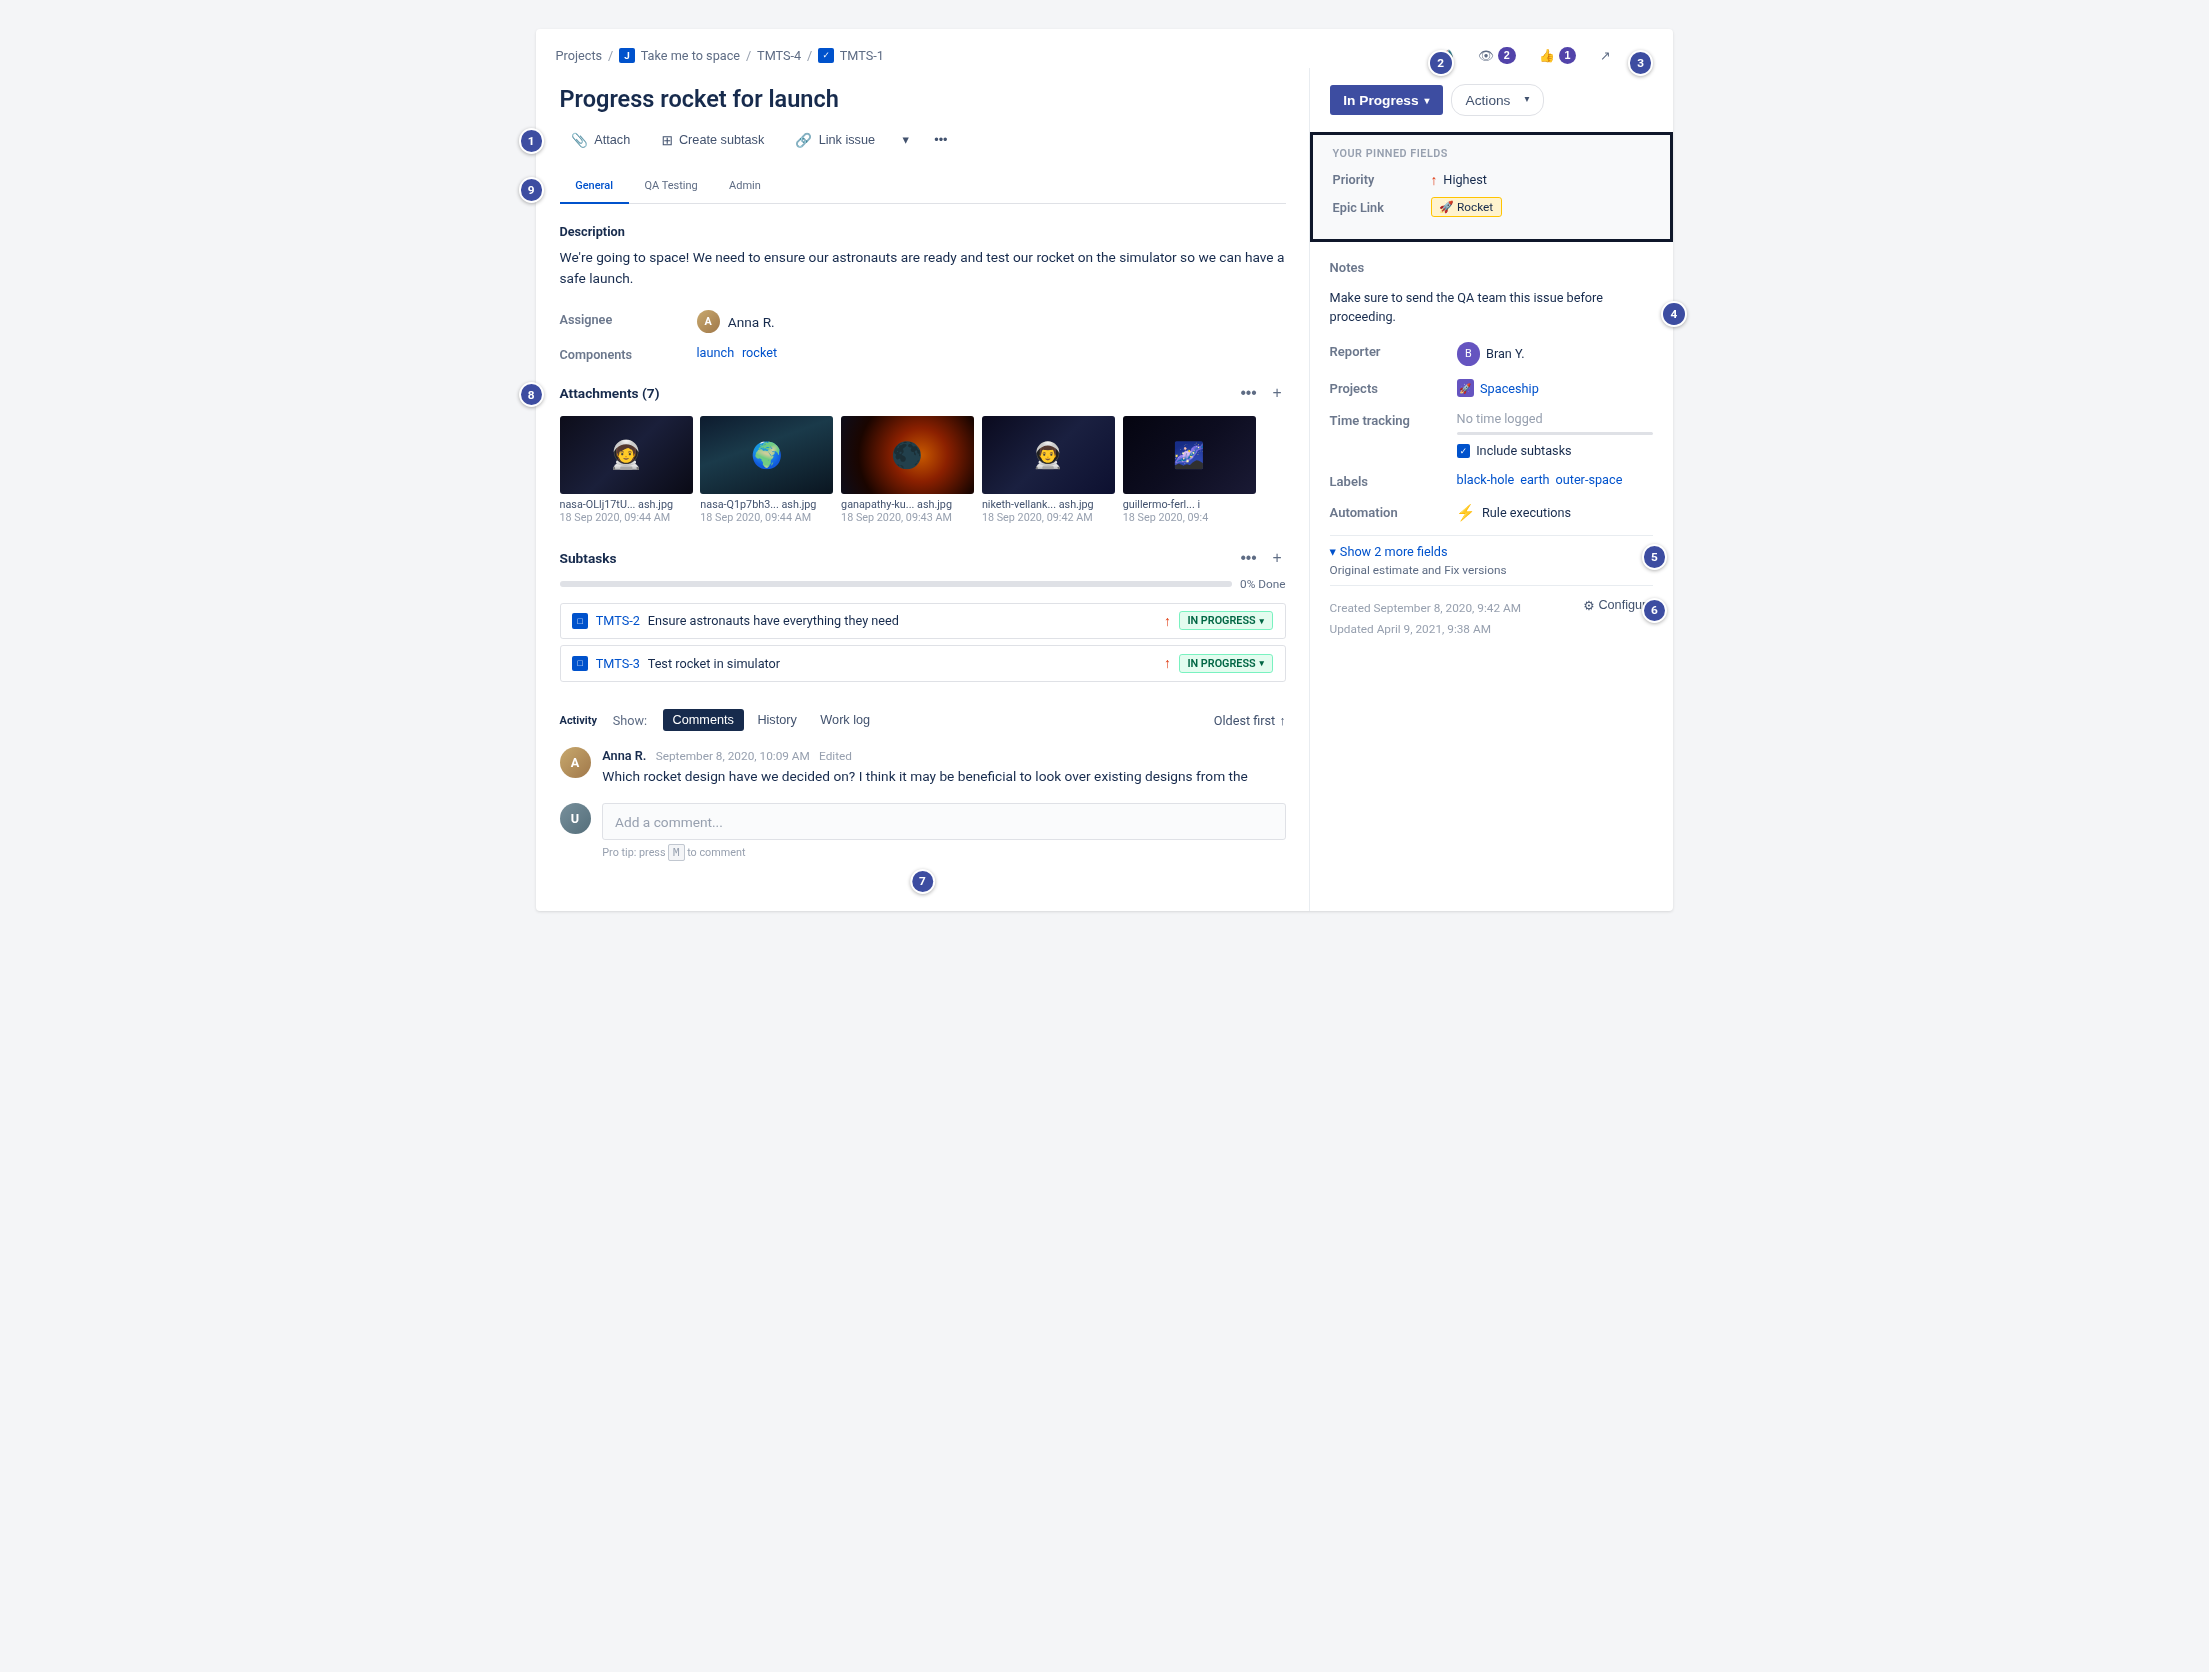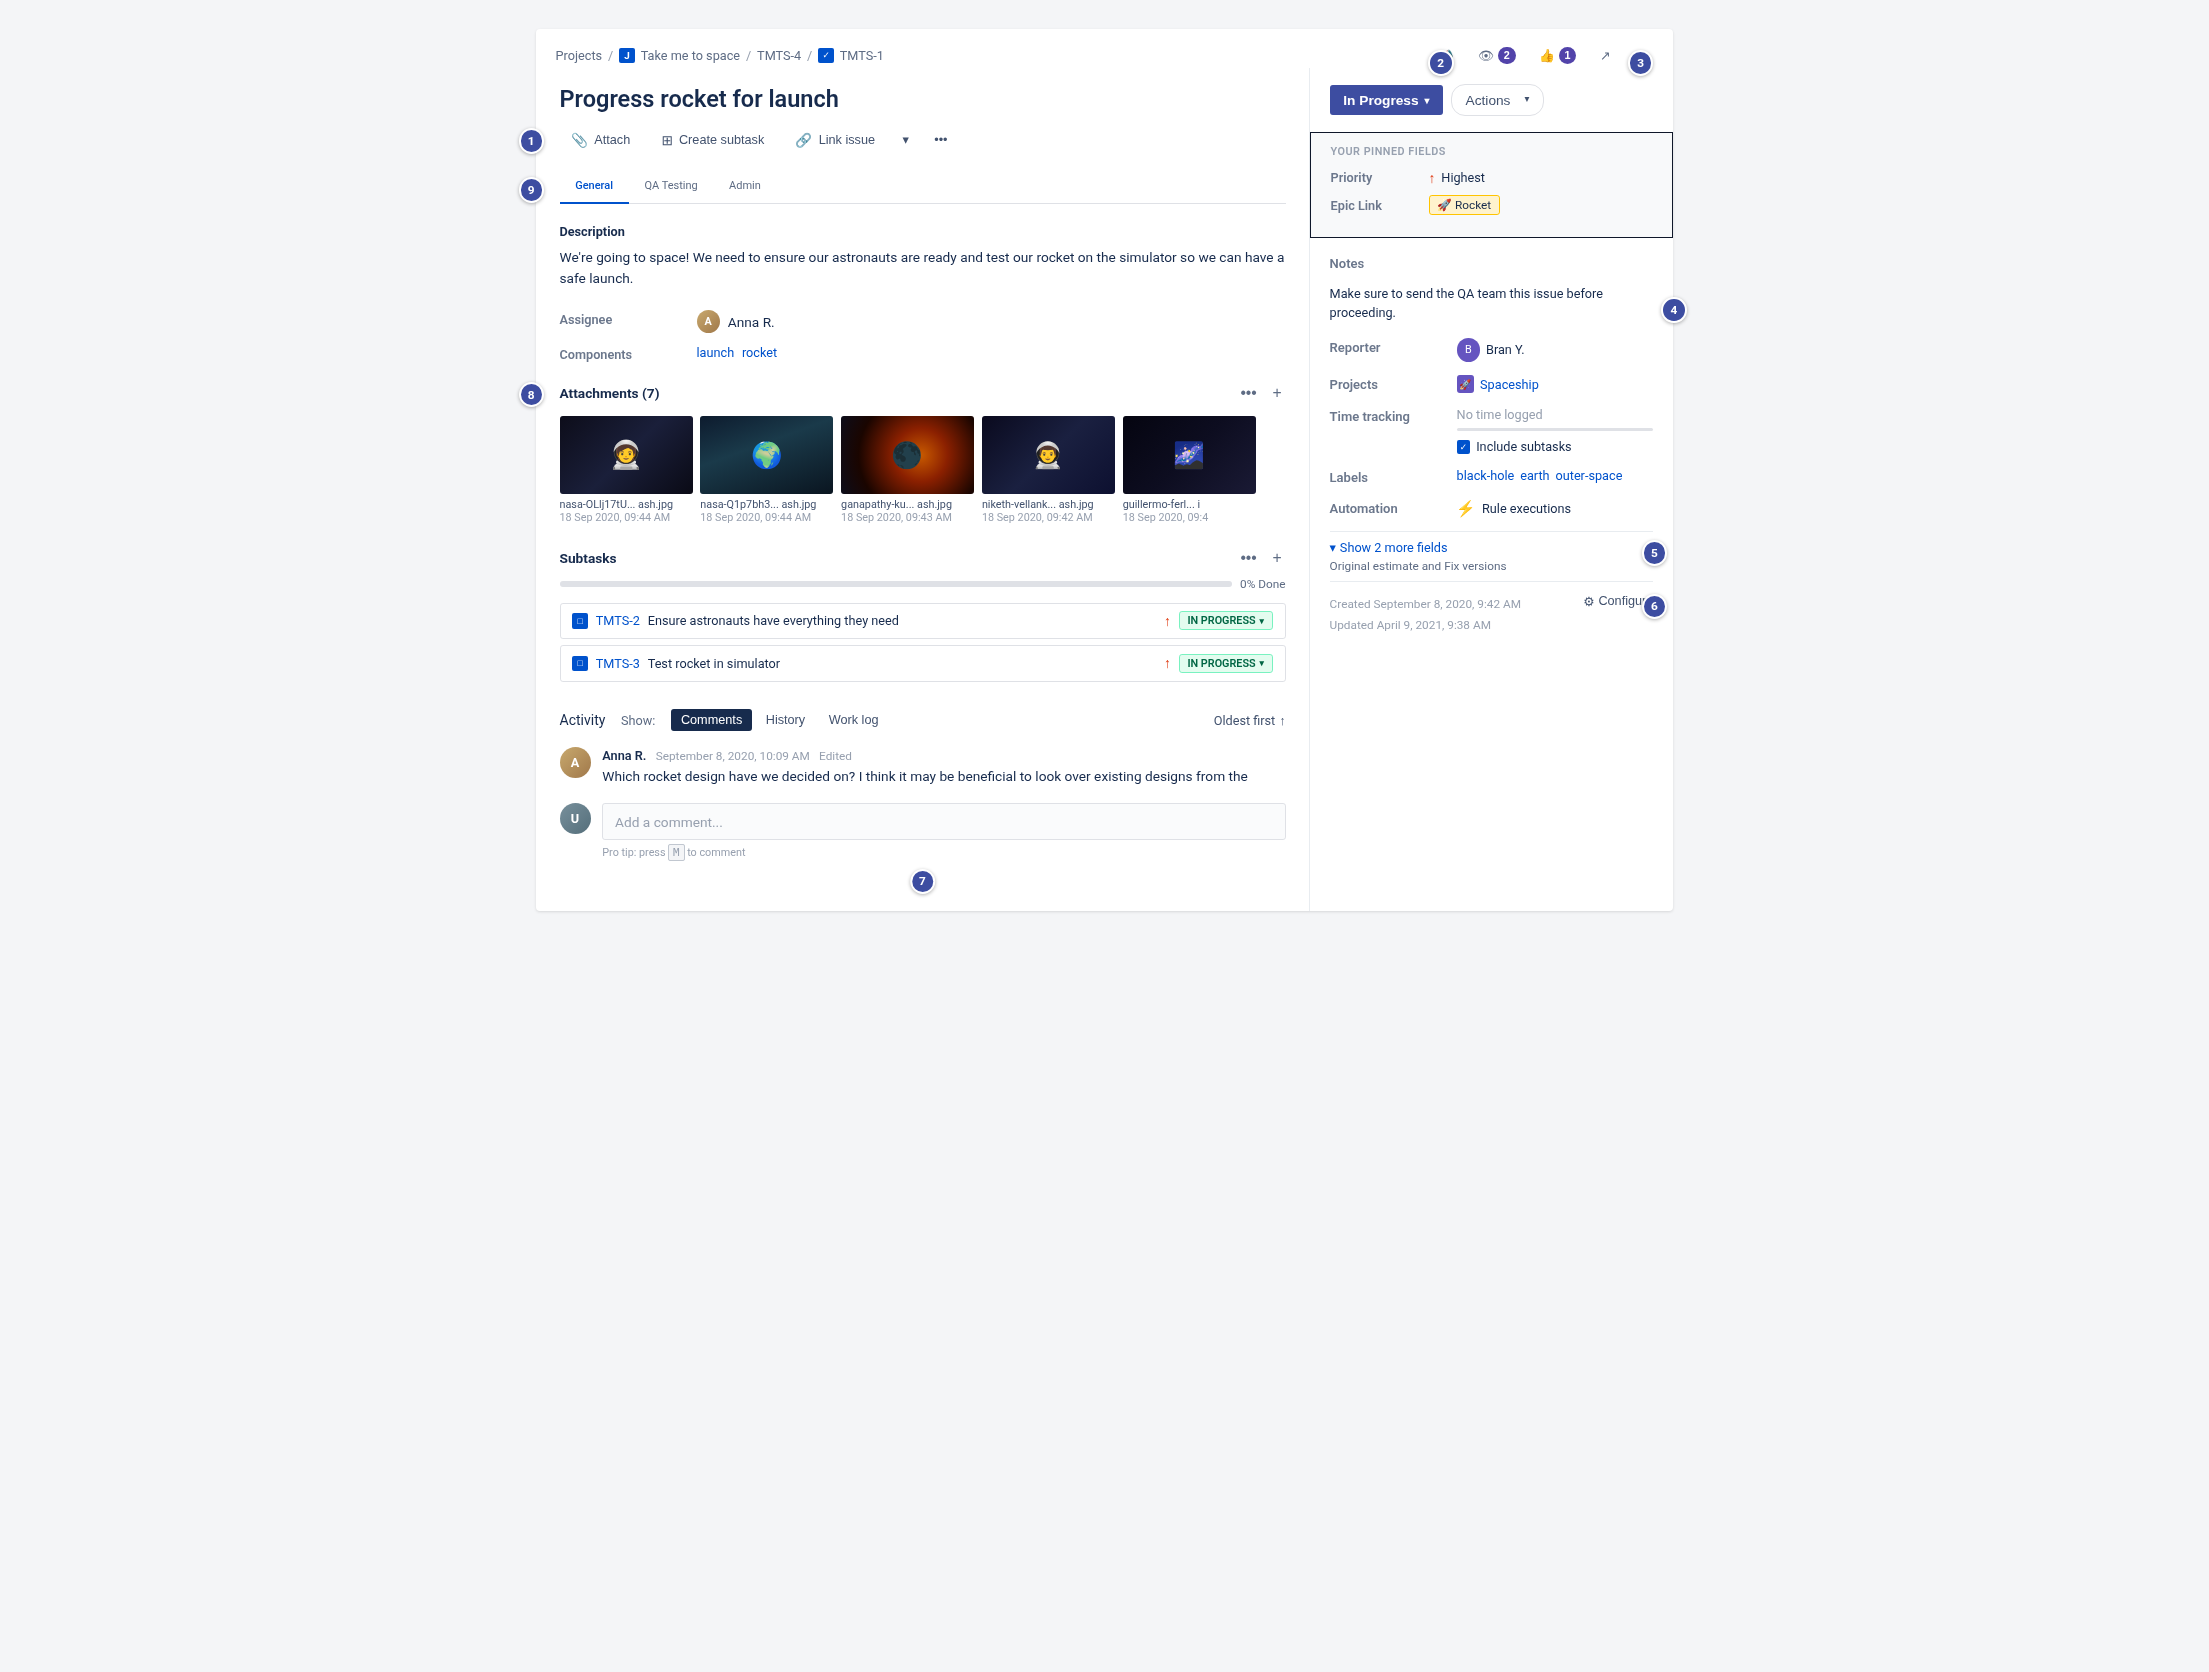--- a/index.html
+++ b/index.html
@@ -82,21 +82,21 @@
     .subtask-icon { width: 15.7px; height: 15.7px; background: #0052cc; border-radius: 2px; display: flex; align-items: center; justify-content: center; color: white; font-size: 8.8px; flex-shrink: 0; margin-right: 7.8px; }
     .subtask-link { color: #0052cc; font-size: 12.7px; margin-right: 7.8px; white-space: nowrap; text-decoration: none; }
     .subtask-name { flex: 1; font-size: 12.7px; color: #172b4d; }
     .subtask-priority { color: #de350b; font-size: 13.7px; margin-right: 7.8px; }
     .subtask-status { display: flex; align-items: center; gap: 3.9px; background: #e3fcef; color: #006644; border: 1px solid #79f2c0; border-radius: 2.9px; padding: 2px 7.8px; font-size: 10.8px; font-weight: 600; cursor: pointer; }
     .subtask-status-arrow { font-size: 8.8px; }
     
     
     .activity-section { margin-top: 27.4px; }
     .activity-header { display: flex; align-items: center; gap: 11.8px; margin-bottom: 15.7px; }
-    .activity-title { font-weight: 400; font-size: 14px; margin-right: 3.9px; }
+    .activity-title { font-weight: 700; font-size: 11px; margin-right: 3.9px; }
     .activity-show { font-size: 12.7px; color: #5e6c84; margin-right: 3.9px; }
     .activity-tabs { display: flex; gap: 3.9px; }
     .activity-tab { padding: 3.9px 9.8px; border-radius: 2.9px; font-size: 12.7px; cursor: pointer; border: none; background: none; color: #42526e; }
     .activity-tab.active { background: #172b4d; color: white; }
     .activity-sort { margin-left: auto; display: flex; align-items: center; gap: 3.9px; font-size: 12.7px; color: #42526e; cursor: pointer; }
     
     .comment-row { display: flex; gap: 11.8px; margin-bottom: 15.7px; }
     .comment-avatar { width: 31px; height: 31px; border-radius: 50%; background: #ddd; flex-shrink: 0; overflow: hidden; }
     .comment-body { flex: 1; }
     .comment-author { font-weight: 600; font-size: 12.7px; color: #172b4d; margin-right: 5.9px; }
@@ -113,21 +113,21 @@
     
     .right-panel { width: 363px; flex-shrink: 0; padding: 0 0 23.5px 0; }
     
     .status-bar { display: flex; align-items: center; gap: 7.8px; padding: 15.7px 19.6px 15.7px 19.6px; }
     .status-btn { background: #3d4da1; color: white; border: none; border-radius: 2.9px; padding: 7.8px 13.7px; font-size: 13.7px; font-weight: 600; cursor: pointer; display: flex; align-items: center; gap: 5.9px; }
     .status-btn-arrow { font-size: 9.8px; }
     .actions-btn { background: none; border: 1px solid #dfe1e6; border-radius: 14px; padding: 7.8px 13.7px; font-size: 13.7px; color: #42526e; cursor: pointer; display: flex; gap: 14px; }
     .actions-btn-arrow { font-size: 9.8px; }
     
     
-    .pinned-fields { background: #f8f9fa; border: 1px solid #0f172a; padding: 11.8px 19.6px; margin: 0; }
+    .pinned-fields { background: #f8f9fa; border: 3px solid #0f172a; padding: 11.8px 19.6px; margin: 0; }
     .pinned-label { font-size: 10.8px; font-weight: 600; color: #97a0af; text-transform: uppercase; letter-spacing: 0.5px; margin-bottom: 11.8px; }
     .pinned-field-row { display: flex; align-items: center; margin-bottom: 9.8px; }
     .pinned-field-label { font-size: 12.7px; color: #6b778c; font-weight: 600; width: 98px; flex-shrink: 0; }
     .pinned-field-value { display: flex; align-items: center; gap: 5.9px; font-size: 12.7px; }
     .priority-up { color: #de350b; font-size: 13.7px; }
     .epic-badge { background: #fff3cd; border: 1px solid #ffc400; border-radius: 2.9px; padding: 2px 7.8px; font-size: 11.8px; color: #172b4d; text-decoration: none; display: inline-flex; align-items: center; gap: 3.9px; }
     
     
     .right-fields { padding: 15.7px 19.6px; }
     .right-field-row { display: flex; align-items: flex-start; margin-bottom: 13.7px; }

